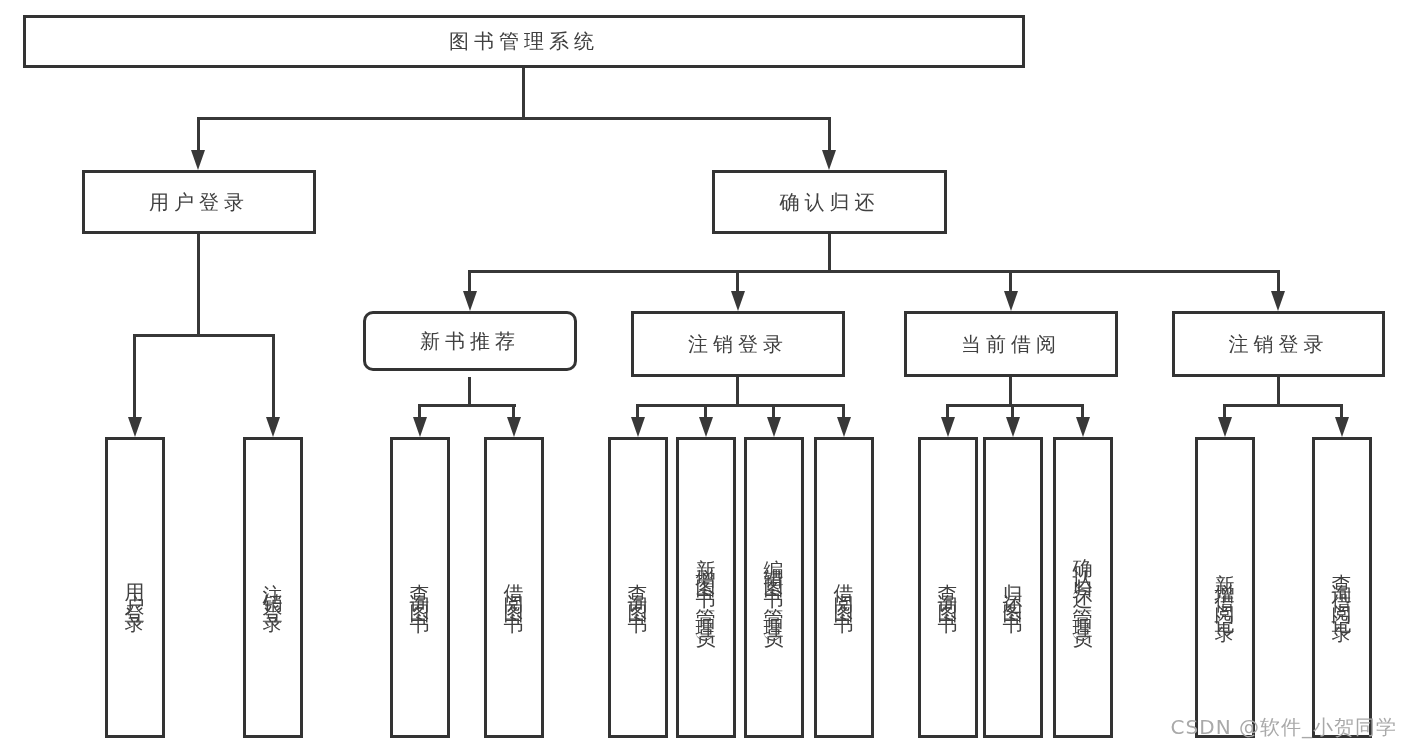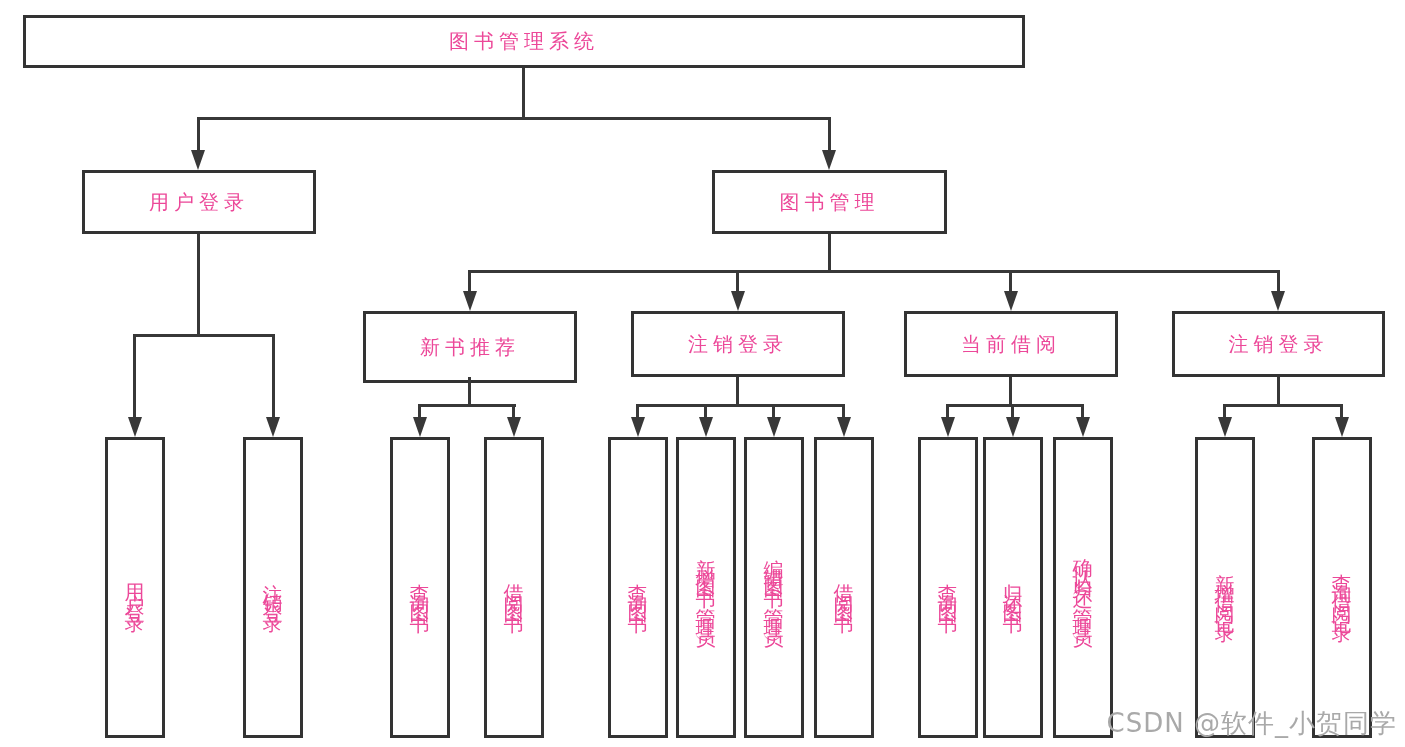--- a/index.html
+++ b/index.html
@@ -11,21 +11,21 @@
     overflow:hidden;
   }
   .box{
     position:absolute;
     box-sizing:border-box;
     border:3px solid #333333;
     background:#ffffff;
     display:flex;
     align-items:center;
     justify-content:center;
-    color:#ec4899;
+    color:#404040;
   }
   .h-label{
     font-size:20px;
     letter-spacing:5px;
     white-space:nowrap;
   }
   .leaf{
     writing-mode:vertical-rl;
     text-orientation:mixed;
     font-size:20px;
@@ -36,38 +36,38 @@
   .arrow{
     position:absolute;
     width:0;height:0;
     border-left:7px solid transparent;
     border-right:7px solid transparent;
     border-top:20px solid #383838;
   }
   .watermark{
     position:absolute;
     right:8px;bottom:6px;
-    font-size:26px;
+    font-size:20px;
     color:#a9a9a9;
     letter-spacing:1px;
     z-index:10;
     white-space:nowrap;
   }
 </style>
 </head>
 <body>
 
 <div class="stage">
 
   <div class="box h-label" style="left:23px;top:15px;width:1002px;height:53px;">图书管理系统</div>
 
   <div class="box h-label" style="left:82px;top:170px;width:234px;height:64px;">用户登录</div>
-  <div class="box h-label" style="left:712px;top:170px;width:235px;height:64px;">图书管理</div>
+  <div class="box h-label" style="left:712px;top:170px;width:235px;height:64px;">确认归还</div>
 
-  <div class="box h-label" style="left:363px;top:311px;width:214px;height:72px;">新书推荐</div>
+  <div class="box h-label" style="left:363px;top:311px;width:214px;height:60px;border-radius:10px;">新书推荐</div>
   <div class="box h-label" style="left:631px;top:311px;width:214px;height:66px;">注销登录</div>
   <div class="box h-label" style="left:904px;top:311px;width:214px;height:66px;">当前借阅</div>
   <div class="box h-label" style="left:1172px;top:311px;width:213px;height:66px;">注销登录</div>
 
   <div class="box leaf" style="left:105px;top:437px;width:60px;height:301px;">用户登录</div>
   <div class="box leaf" style="left:243px;top:437px;width:60px;height:301px;">注销登录</div>
 
   <div class="box leaf" style="left:390px;top:437px;width:60px;height:301px;">查询图书</div>
   <div class="box leaf" style="left:484px;top:437px;width:60px;height:301px;">借阅图书</div>
 

